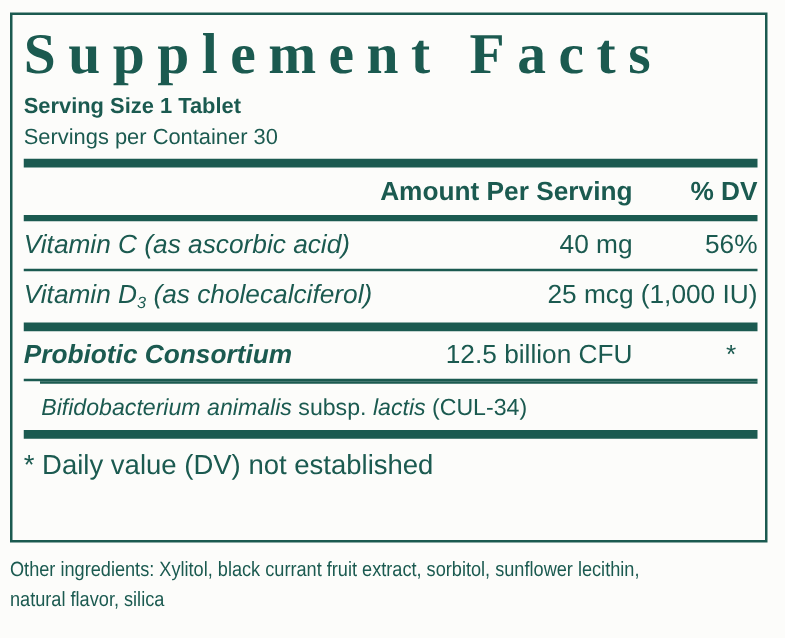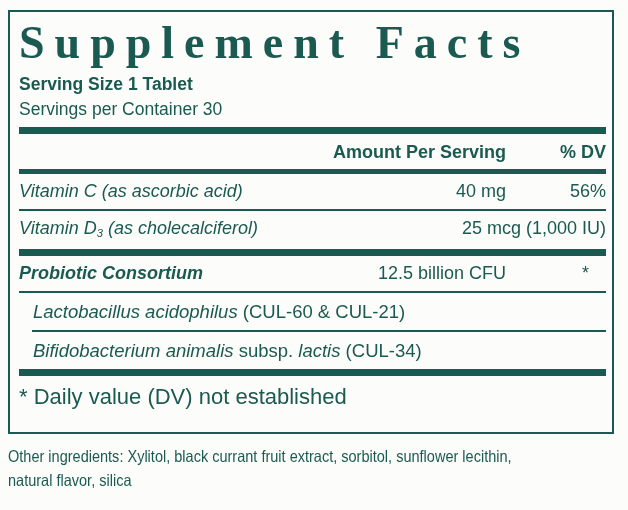--- a/index.html
+++ b/index.html
@@ -30,21 +30,21 @@
   }
   .serving-line { font-size: 17.5px; line-height: 1.42; }
   .serving-first { margin-top: 5px; font-weight: bold; }
   .bar { background: var(--teal); }
   .bar-thick { height: 7px; }
   .bar-med { height: 5px; }
   .mt5 { margin-top: 5px; }
   .mt3 { margin-top: 3px; }
   .rule { border-top: 2px solid var(--teal); height: 0; }
   .rule-indent { margin-left: 13px; }
-  .row { display: flex; align-items: center; font-size: 18px; padding: 7px 0; }
+  .row { display: flex; align-items: center; font-size: 21px; padding: 7px 0; }
   .row-head { font-weight: bold; padding: 8px 0 6px 0; }
   .col-name { flex: 1; white-space: nowrap; font-style: italic; }
   .col-amount { text-align: right; white-space: nowrap; }
   .col-dv { width: 100px; flex-shrink: 0; text-align: right; white-space: nowrap; }
   .col-dv-star { padding-right: 17px; }
   .bold { font-weight: bold; }
   .ital { font-style: italic; }
   .strain-row { font-size: 18.5px; padding: 7px 0 7px 14px; line-height: 1.25; }
   .strain-line2 { padding-left: 12px; }
   sub.vit-sub { font-size: 0.62em; vertical-align: baseline; position: relative; top: 0.28em; line-height: 0; }
@@ -92,21 +92,20 @@
   <div class="bar bar-thick mt3"></div>
 
   <div class="row">
     <div class="col-name bold">Probiotic Consortium</div>
     <div class="col-amount">12.5 billion CFU</div>
     <div class="col-dv col-dv-star">*</div>
   </div>
 
   <div class="rule"></div>
 
-  <div class="strain-row"><span class="ital">Lactobacillus acidophilus</span><span> (CUL-60 &amp; CUL-21)</span></div>
 
   <div class="rule rule-indent"></div>
 
   <div class="strain-row">
     <div><span class="ital">Bifidobacterium animalis</span><span> subsp. </span><span class="ital">lactis</span><span> (CUL-34)</span></div>
   </div>
 
   <div class="bar bar-thick"></div>
 
   <div class="footnote">* Daily value (DV) not established</div>

